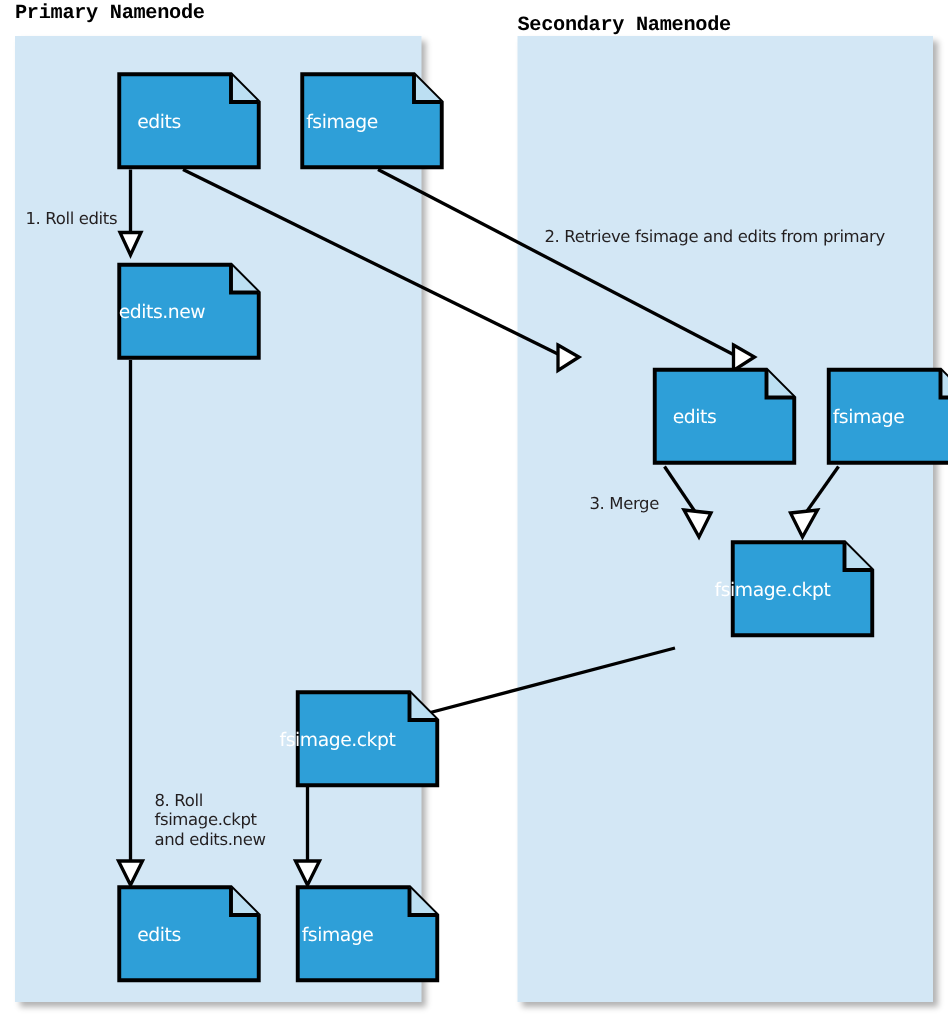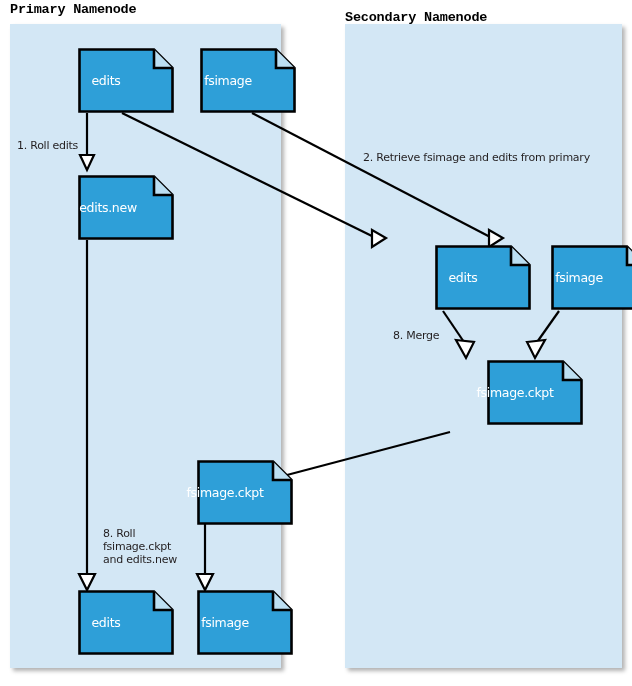--- a/index.html
+++ b/index.html
@@ -198,20 +198,20 @@
       <path d="M1.5,1.5 H76 L94.5,20 V63.5 H1.5 Z" fill="#2e9fd8" stroke="#000" stroke-width="2.6" stroke-linejoin="miter"></path>
       <path d="M76,1.5 V20 H94.5" fill="#bcdff2" stroke="#000" stroke-width="2.6"></path>
     </svg>
     <div class="doc-label">fsimage</div>
   </div>
 
   <div class="step-label" style="left:17px; top:140px;">1. Roll edits</div>
 
   <div class="step-label" style="left:363px; top:152px;text-align:center;">2. Retrieve fsimage and edits from primary</div>
 
-  <div class="step-label" style="left:393px; top:330px;">8. Merge</div>
+  <div class="step-label" style="left:393px; top:330px;">3. Merge</div>
 
 
   <div class="step-label" style="left:103px; top:528px;">8. Roll
 fsimage.ckpt
 and edits.new</div>
 
 </div>
 
 </body></html>

